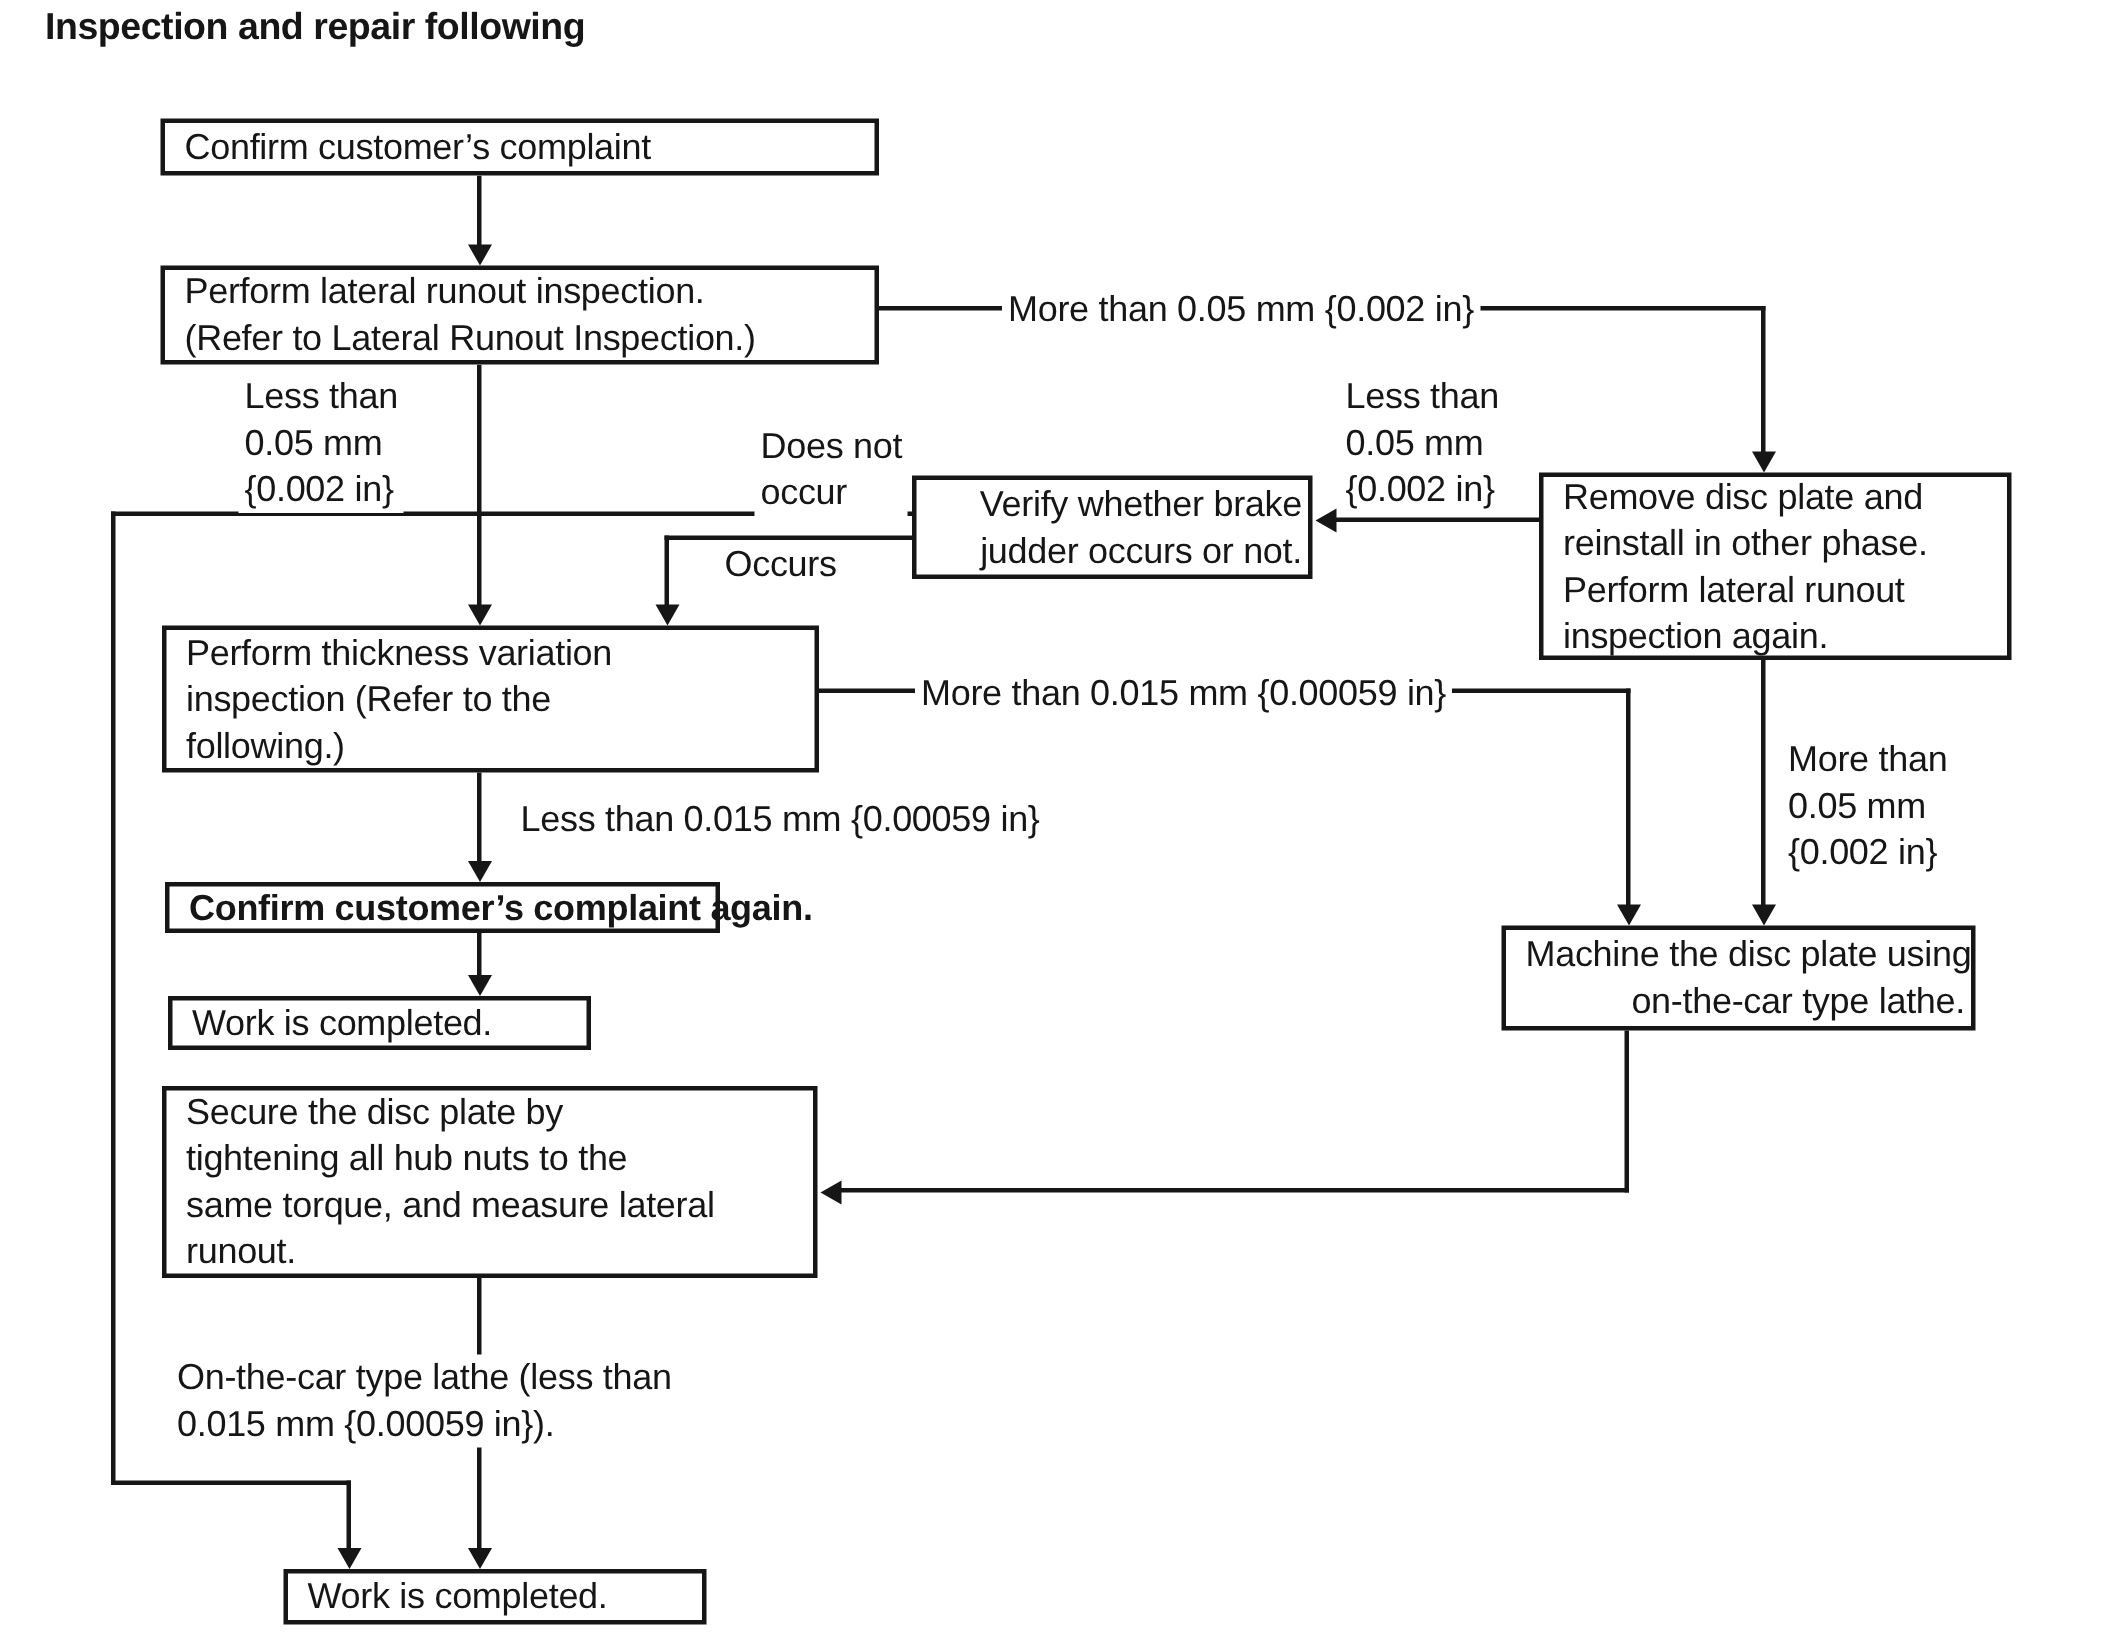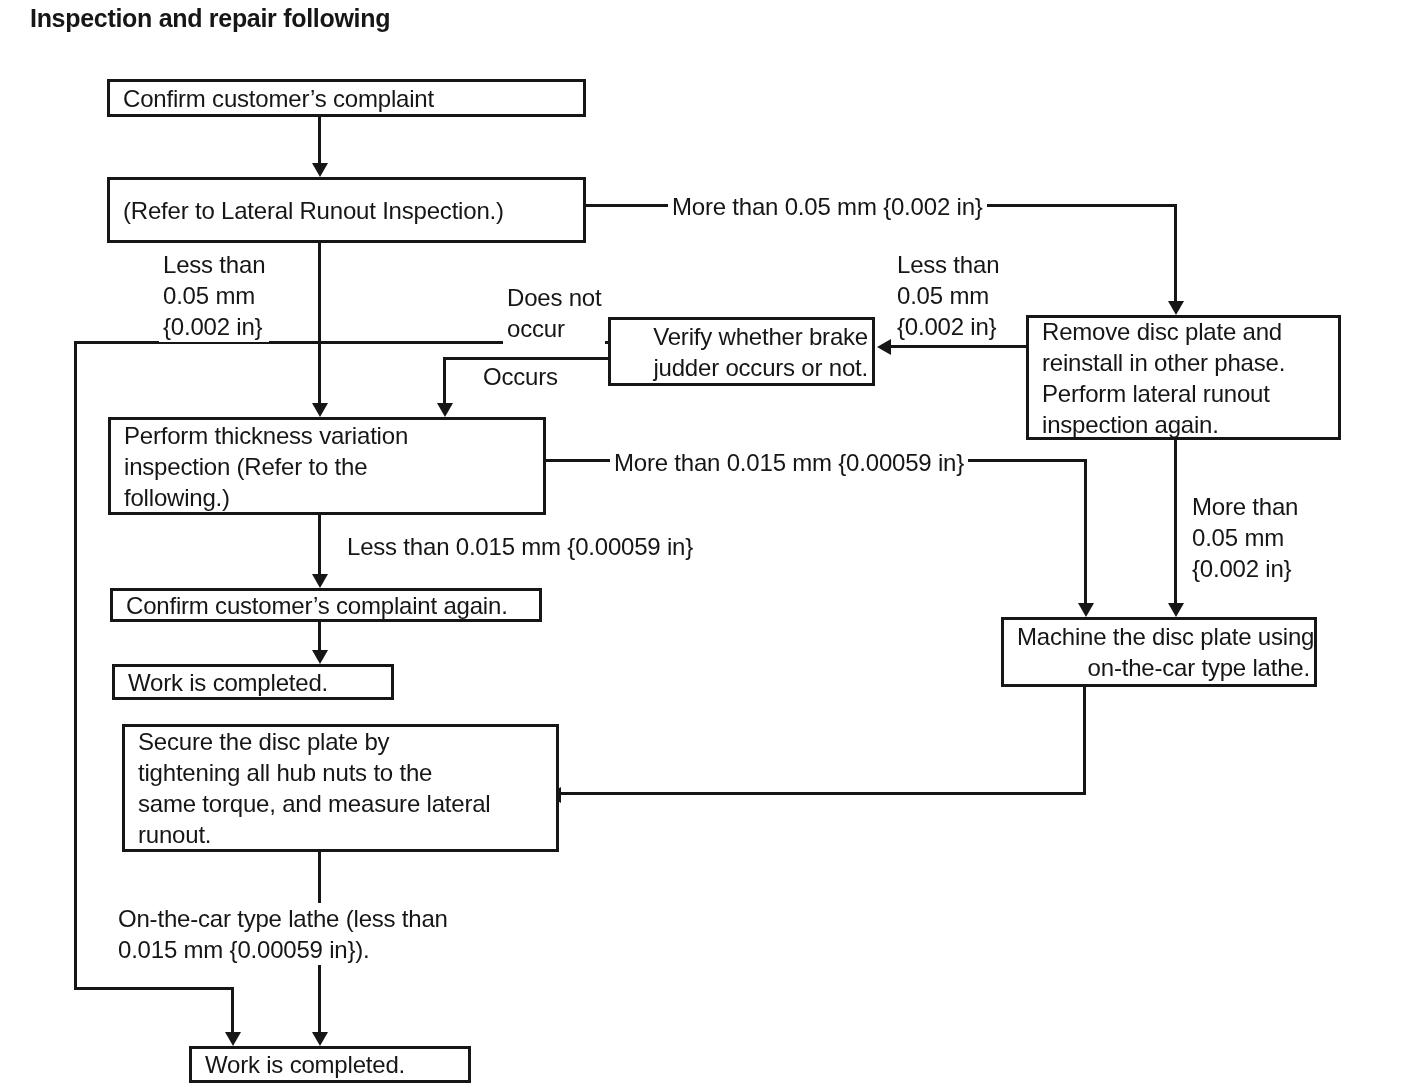--- a/index.html
+++ b/index.html
@@ -90,20 +90,21 @@
   <div class="ah-d" style="left:312px;top:650px;"></div>
 
   <div class="v" style="left:318px;top:851px;height:181px;"></div>
   <div class="ah-d" style="left:312px;top:1032px;"></div>
 
   <div class="box" style="left:107px;top:79px;width:479px;height:38px;">
     <div>Confirm customer’s complaint</div>
   </div>
 
   <div class="box" style="left:107px;top:177px;width:479px;height:66px;">
+    <div>Perform lateral runout inspection.</div>
     <div>(Refer to Lateral Runout Inspection.)</div>
   </div>
 
   <div class="box" style="left:608px;top:317px;width:267px;height:69px;text-align:right;">
     <div>Verify whether brake</div>
     <div>judder occurs or not.</div>
   </div>
 
   <div class="box" style="left:1026px;top:315px;width:315px;height:125px;">
     <div>Remove disc plate and</div>
@@ -111,29 +112,29 @@
     <div>Perform lateral runout</div>
     <div>inspection again.</div>
   </div>
 
   <div class="box" style="left:108px;top:417px;width:438px;height:98px;">
     <div>Perform thickness variation</div>
     <div>inspection (Refer to the</div>
     <div>following.)</div>
   </div>
 
-  <div class="box" style="left:110px;top:588px;width:432px;height:34px;">
+  <div class="box" style="left:110px;top:588px;width:370px;height:34px;font-weight:bold;">
     <div>Confirm customer’s complaint again.</div>
   </div>
 
   <div class="box" style="left:112px;top:664px;width:282px;height:36px;">
     <div>Work is completed.</div>
   </div>
 
-  <div class="box" style="left:108px;top:724px;width:437px;height:128px;margin-left:14px;">
+  <div class="box" style="left:108px;top:724px;width:437px;height:128px;">
     <div>Secure the disc plate by</div>
     <div>tightening all hub nuts to the</div>
     <div>same torque, and measure lateral</div>
     <div>runout.</div>
   </div>
 
   <div class="box" style="left:1001px;top:617px;width:316px;height:70px;text-align:right;">
     <div>Machine the disc plate using</div>
     <div>on-the-car type lathe.</div>
   </div>

